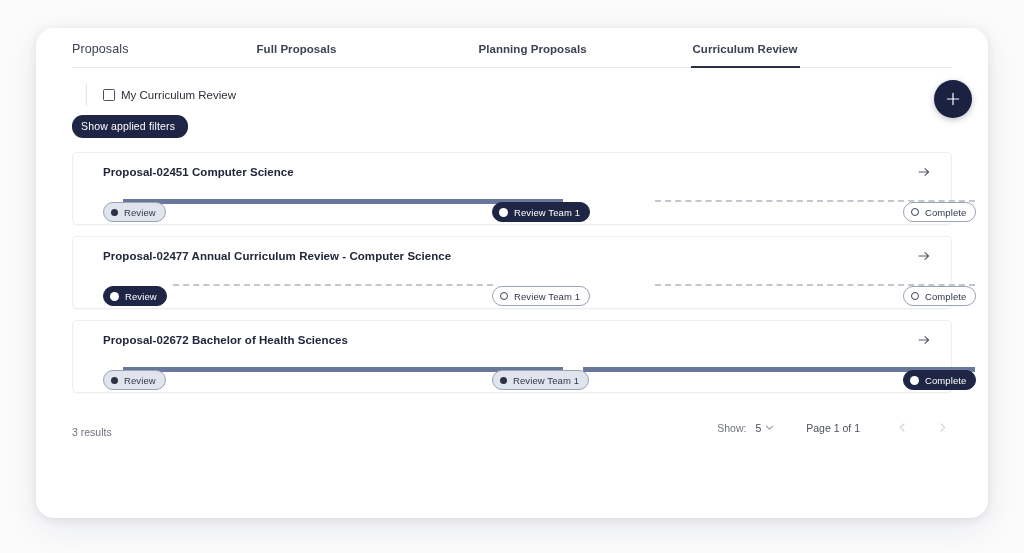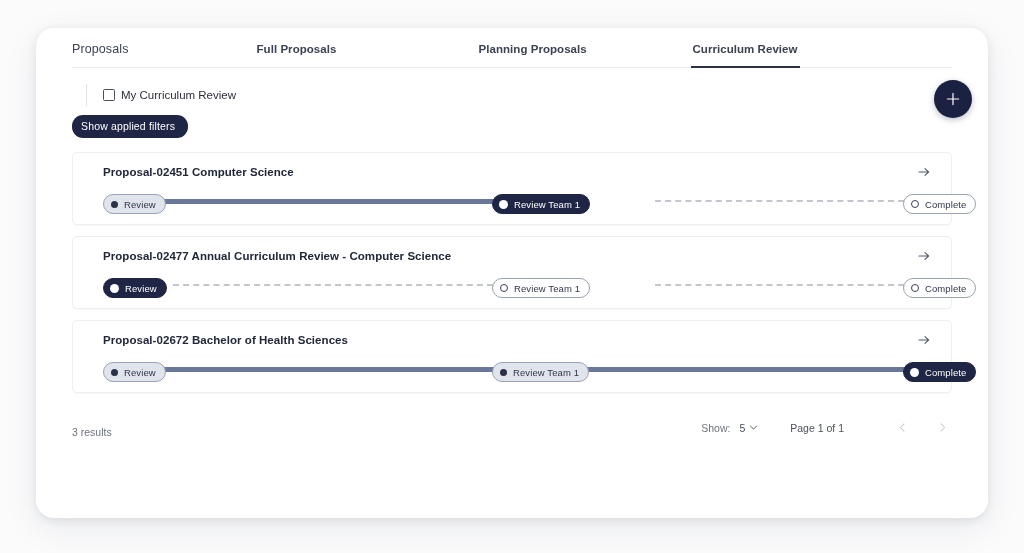--- a/index.html
+++ b/index.html
@@ -202,21 +202,21 @@
     border-radius: 0;
   }
   .seg.solid { background: #69779a; }
   .seg.dashed {
     height: 0;
     border-top: 2px dashed #c3c6cd;
     top: 10px;
   }
   .chip {
     position: absolute;
-    top: 4px;
+    top: 12px;
     height: 20px;
     display: flex;
     align-items: center;
     border-radius: 10px;
     padding: 0 9px 0 7px;
     font-size: 9.5px;
     white-space: nowrap;
     cursor: pointer;
     letter-spacing: .1px;
   }
@@ -270,21 +270,21 @@
     gap: 0;
   }
   .show-label { font-size: 10.5px; color: #6e737d; margin-right: 9px; }
   .show-select {
     display: flex; align-items: center;
     font-size: 10.5px; color: #4c515b;
     cursor: pointer;
     margin-right: 32px;
   }
   .show-select .chev { margin-left: 4px; display: block; }
-  .page-label { font-size: 10.5px; color: #4c515b; margin-right: 48px; }
+  .page-label { font-size: 10.5px; color: #4c515b; margin-right: 32px; }
   .pg-btn {
     width: 20px; height: 20px;
     display: flex; align-items: center; justify-content: center;
     background: none; border: none; cursor: pointer;
     color: #c6c9cf;
   }
   .pg-btn.next { margin-left: 20px; }
 </style>
 </head>
 <body>

